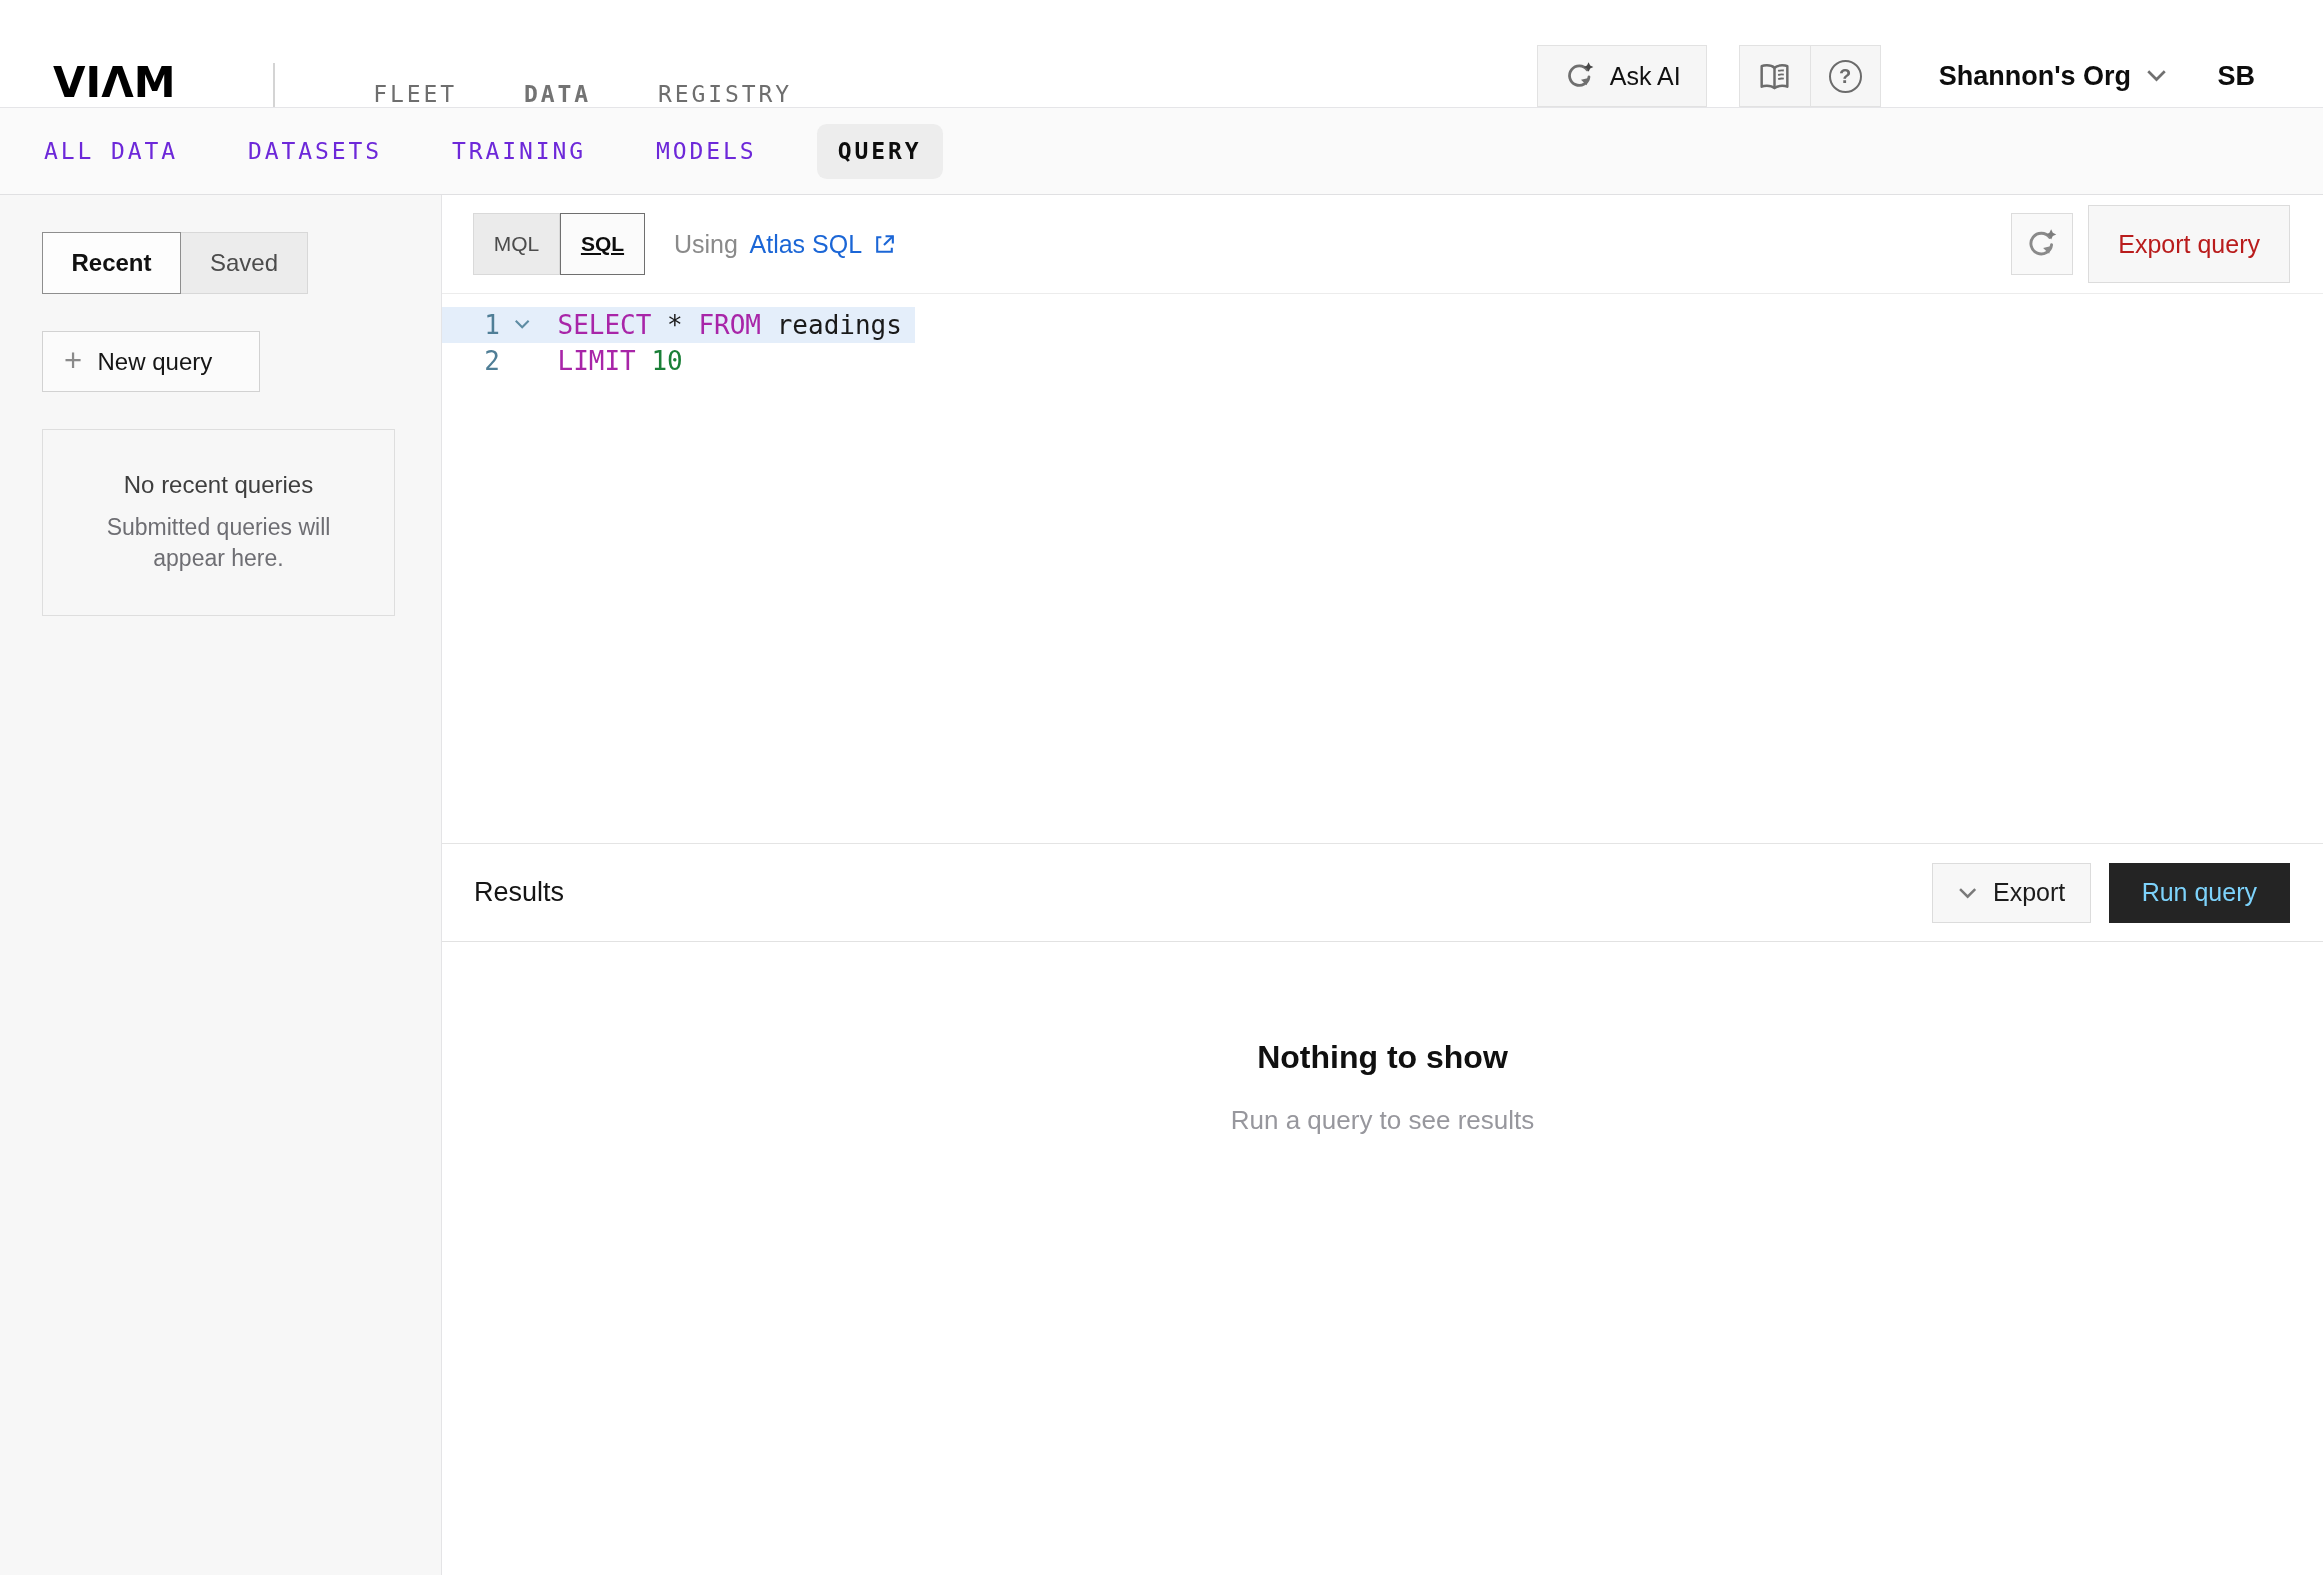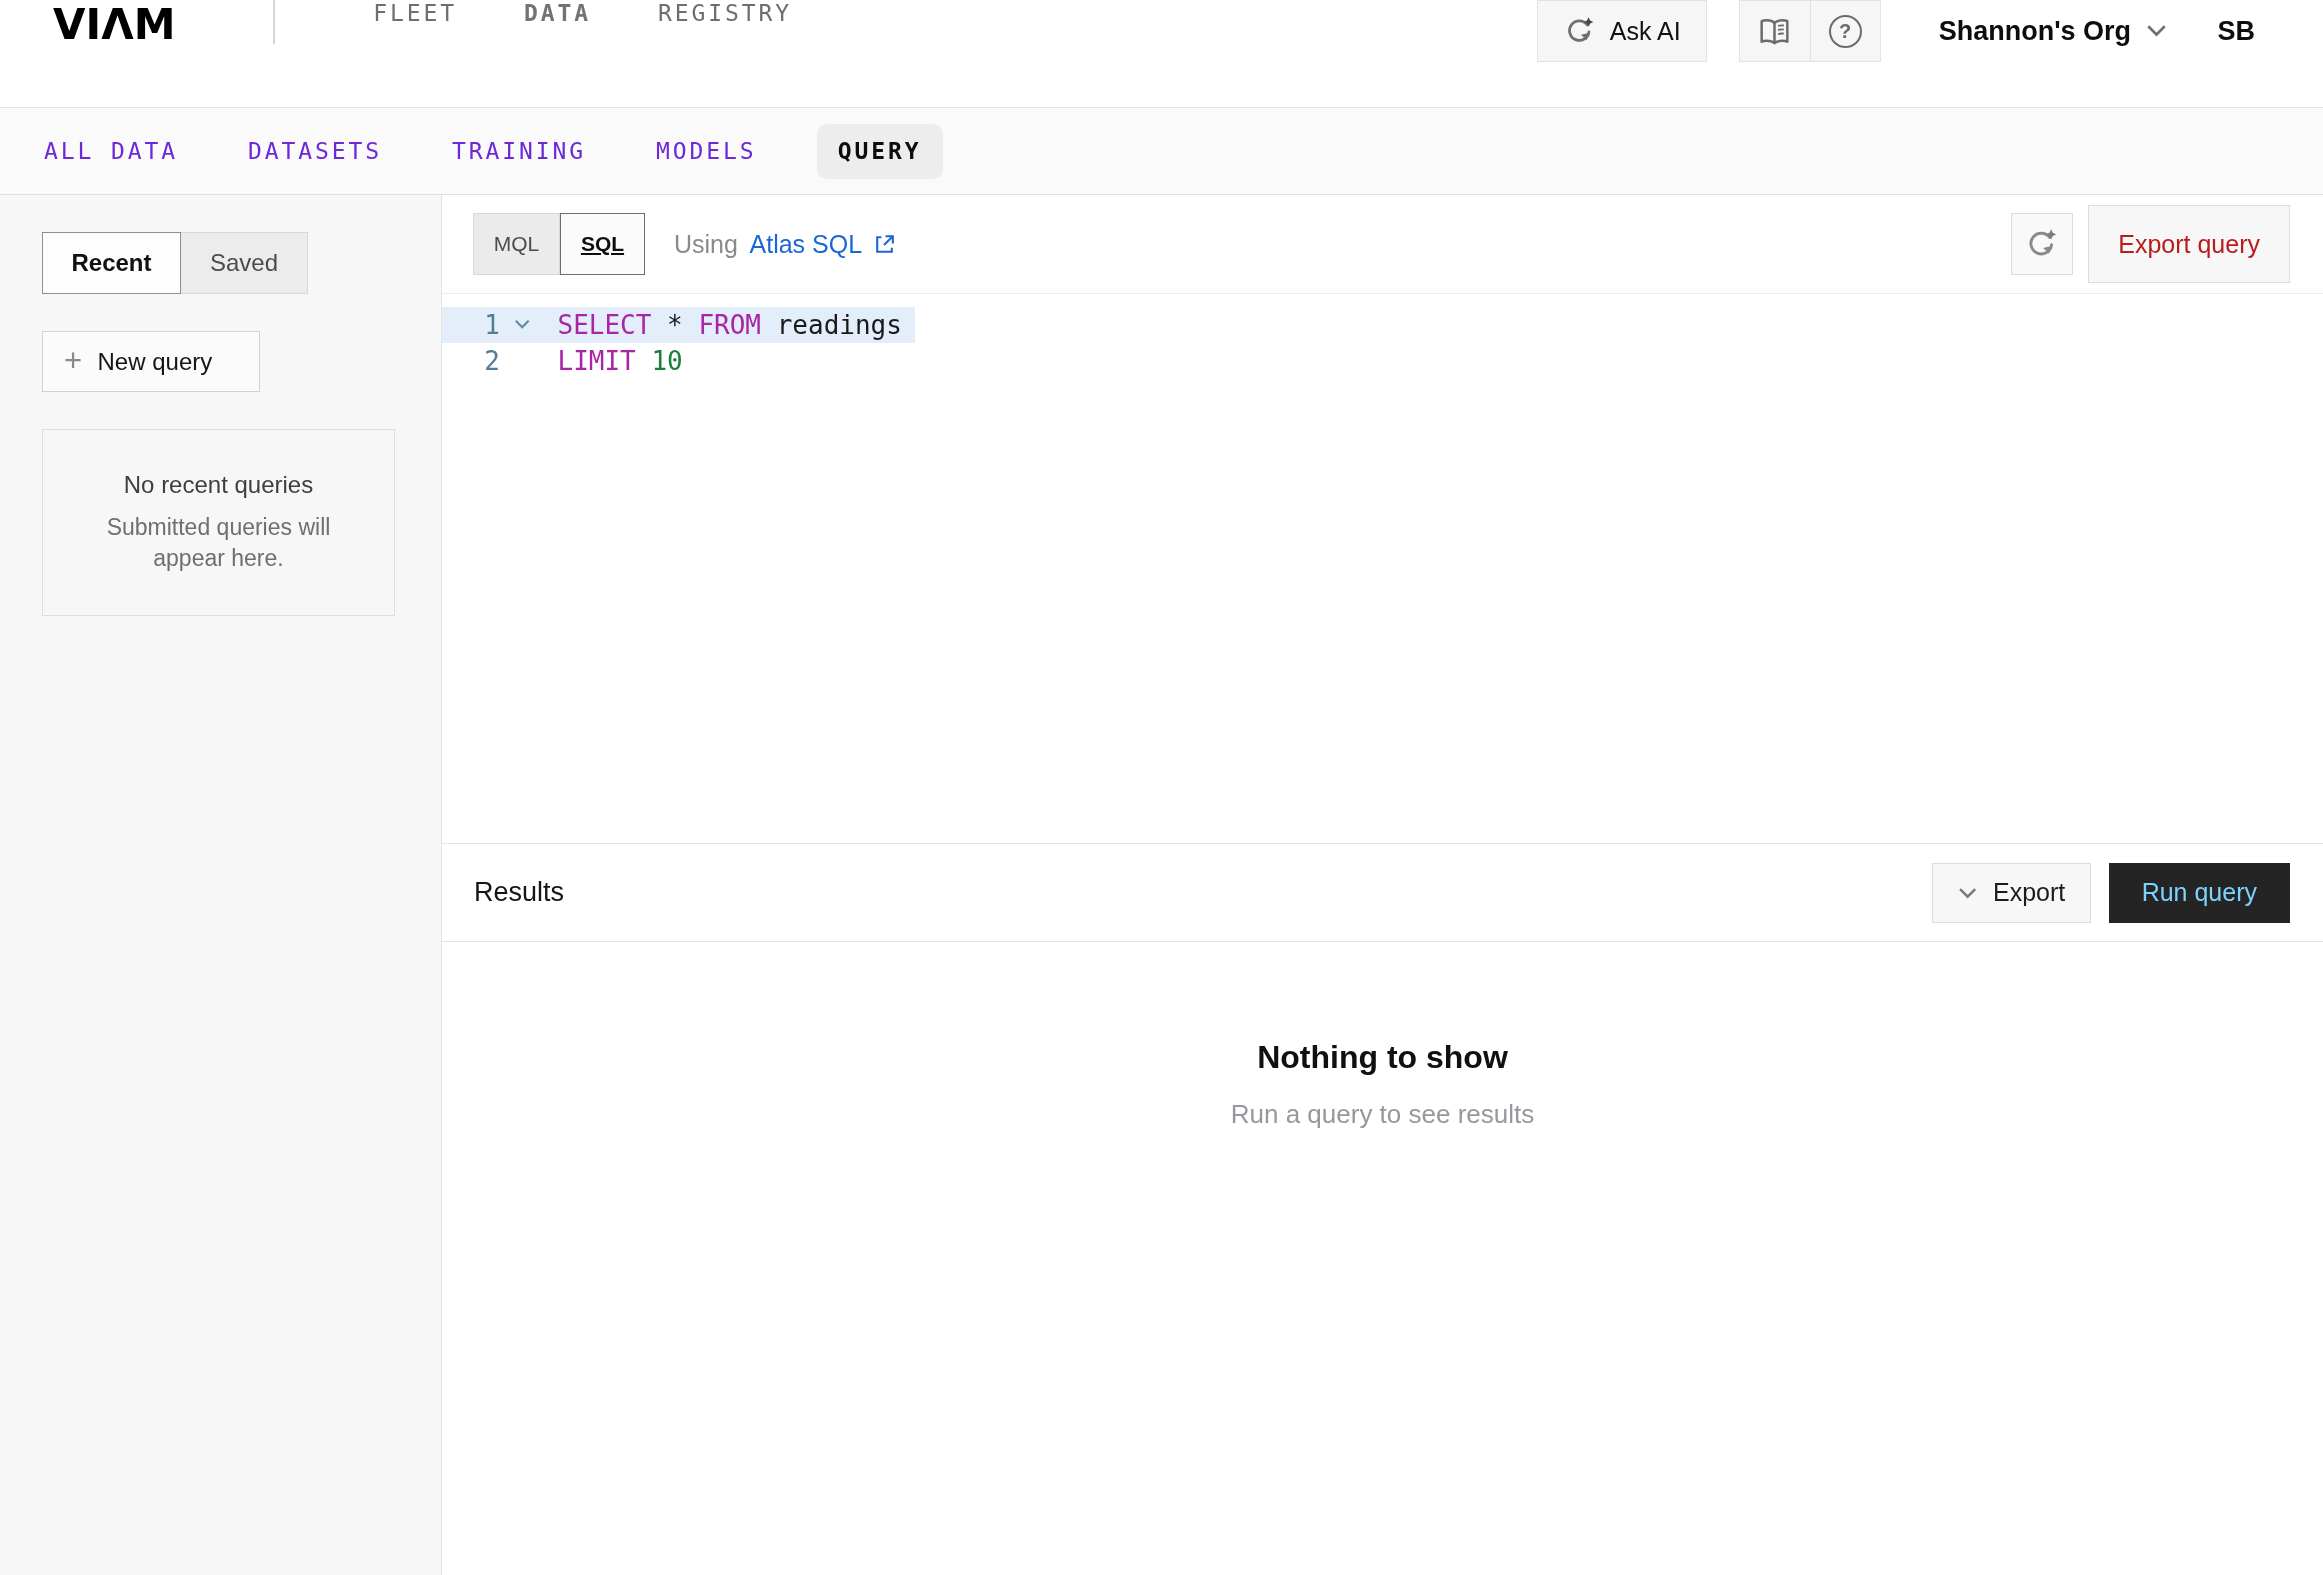--- a/index.html
+++ b/index.html
@@ -6,21 +6,21 @@
   html,body { background:#ffffff; }
   .page {
     width: 2323px; height: 1576px; position: relative;
     font-family: "Liberation Sans", sans-serif;
     color: #161616; overflow: hidden; background: #ffffff;
     display: flex; flex-direction: column;
   }
 
   
   .topnav {
-    height: 108px; flex: 0 0 108px; display: flex; align-items: flex-start;
+    height: 108px; flex: 0 0 108px; display: flex; align-items: flex-end;
     padding: 0 68px 0 53px; background: #ffffff; border-bottom: 1.9px solid #e5e5e8; gap: 21px;
   }
   .logo {
     font-family: "DejaVu Sans", sans-serif; font-weight: 900; font-size: 42px;
     letter-spacing: 0px; color: #000;
   }
   .nav-divider { width: 1.9px; height: 44px; background: #d4d4d4; margin: 0 77px; }
   .primary-nav { display: flex; align-items: center; gap: 67px; }
   .nav-item {
     font-family: "DejaVu Sans Mono", monospace; font-size: 23px; letter-spacing: 2.9px;
@@ -144,21 +144,21 @@
     background: #f7f7f7; border: 1px solid #dcdcdc; font-size: 25px; color: #1c1c1c;
     cursor: pointer; font-family: "Liberation Sans", sans-serif;
   }
   .run-query-btn {
     margin-left: 17.4px; height: 60px; padding: 0 33px; display: flex; align-items: center;
     background: #242424; border: none; color: #7dd3fc; font-size: 25px;
     cursor: pointer; font-family: "Liberation Sans", sans-serif;
   }
   .results-empty { flex: 1; text-align: center; padding-top: 97px; }
   .results-empty-title { font-size: 32px; font-weight: 700; color: #101010; }
-  .results-empty-sub { margin-top: 23px; font-size: 26px; color: #97979d; }
+  .results-empty-sub { margin-top: 29px; font-size: 26px; color: #97979d; }
 
   svg { display: block; }
 </style>
 </head>
 <body>
 
 <div class="page">
 
   <header class="topnav">
     <div class="logo">VIΛM</div>

